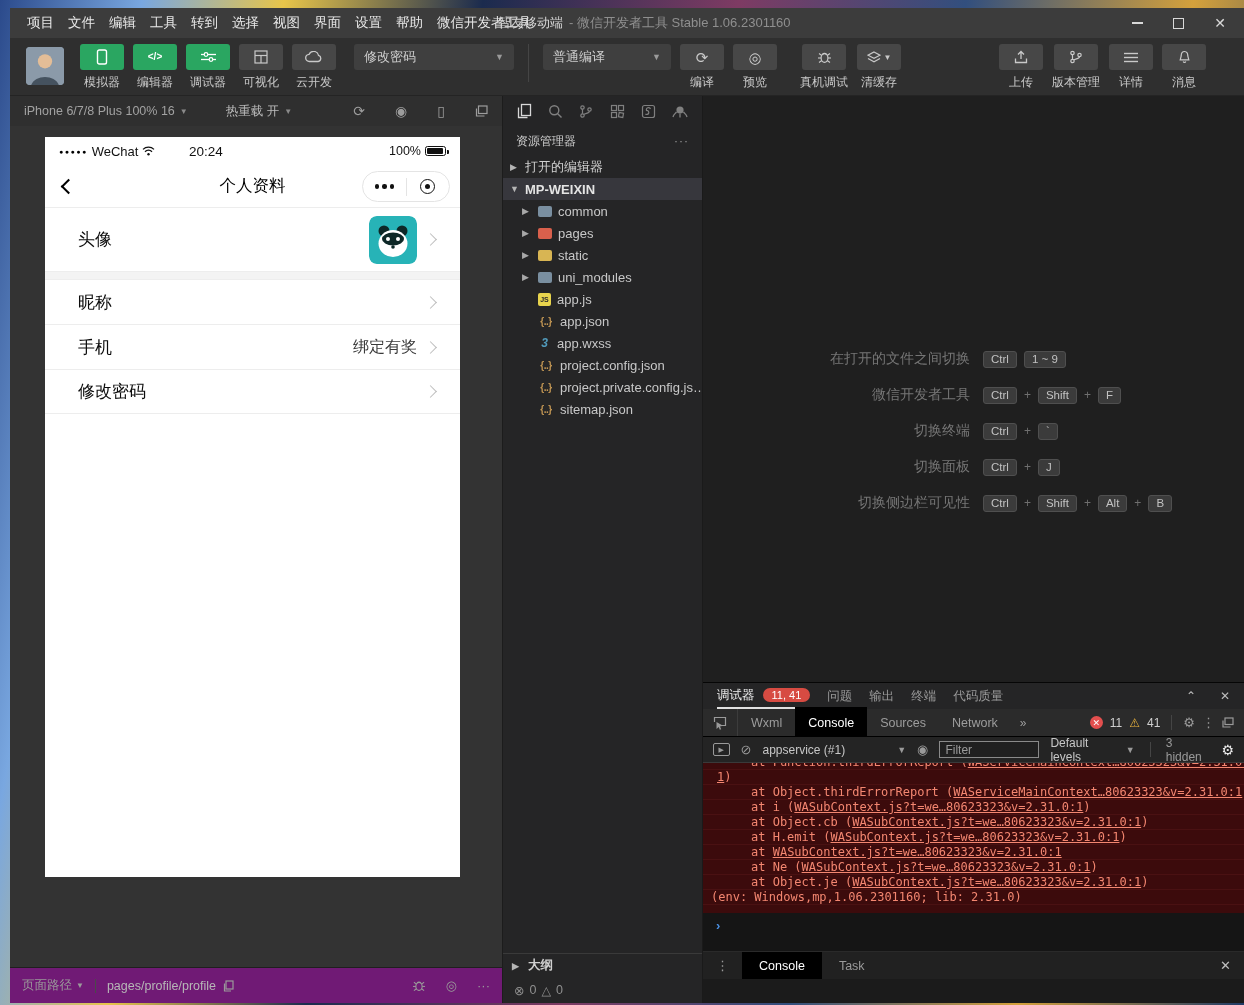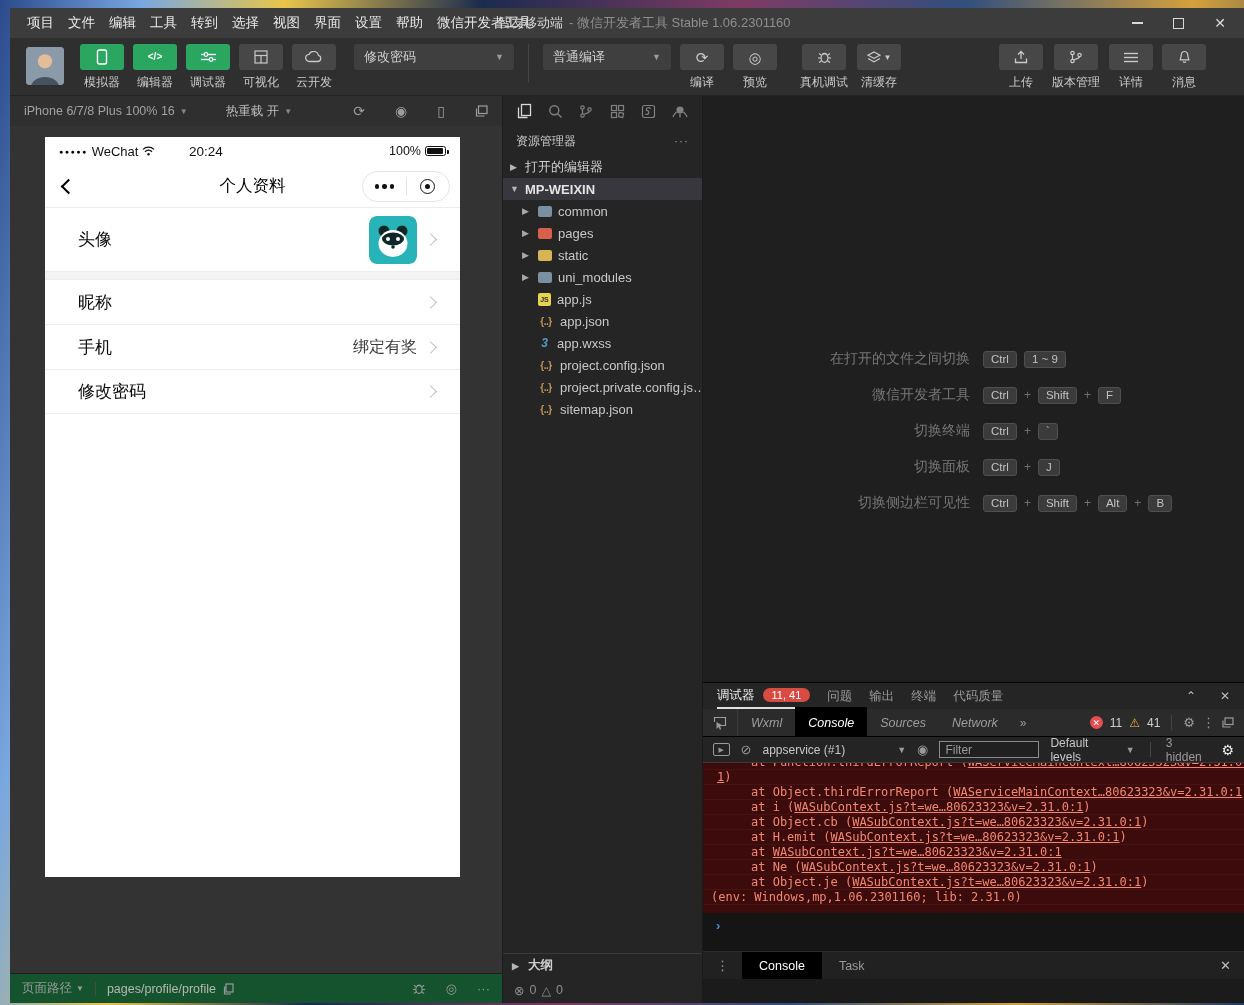--- a/index.html
+++ b/index.html
@@ -38,21 +38,21 @@
   
   .main{flex:1;display:flex;min-height:0;}
 
   
   .sim-col{width:493px;flex:0 0 auto;display:flex;flex-direction:column;border-right:1px solid #1c1c1c;}
   .sim-header{height:30px;background:#2f2f2f;display:flex;align-items:center;font-size:12.5px;color:#a2a2a2;padding:0 14px;flex:0 0 auto;}
   .sim-header .caret{font-size:8px;margin-left:5px;color:#8a8a8a;}
   .hot{margin-left:38px;color:#bdbdbd;}
   .sim-hicons{margin-left:auto;display:flex;gap:30px;color:#9d9d9d;font-size:14px;align-items:center;}
   .sim-body{flex:1;background:#333;position:relative;min-height:0;}
-  .sim-footer{height:30px;background:#14532d;border-top:1px solid #1f1f1f;display:flex;align-items:center;padding:0 12px;font-size:12.5px;color:#9a9a9a;gap:7px;flex:0 0 auto;}
+  .sim-footer{height:36px;background:#701a75;border-top:1px solid #1f1f1f;display:flex;align-items:center;padding:0 12px;font-size:12.5px;color:#9a9a9a;gap:7px;flex:0 0 auto;}
   .sf-div{width:1px;height:14px;background:#4a4a4a;margin:0 4px;}
   .sf-path{color:#b7b7b7;}
   .sf-right{margin-left:auto;display:flex;gap:20px;align-items:center;color:#9a9a9a;font-size:13px;}
 
   
   .phone{position:absolute;left:35px;top:11px;width:415px;height:740px;background:#fff;color:#111;}
   .p-status{height:28px;display:flex;align-items:center;padding:0 14px;font-size:13px;}
   .p-left{display:flex;align-items:center;gap:4px;width:130px;}
   .sig{font-size:7px;letter-spacing:1.5px;color:#000;}
   .p-time{flex:1;font-size:13.5px;}
@@ -113,21 +113,21 @@
   .plus{color:#6f6f6f;font-size:12px;}
 
   
   .debugger{position:absolute;left:0;right:0;bottom:0;height:321px;background:#252526;border-top:1px solid #060606;display:flex;flex-direction:column;}
   .dbg-header{height:26px;display:flex;align-items:center;padding:0 14px;gap:17px;font-size:12.5px;color:#9a9a9a;flex:0 0 auto;}
   .dbg-title-wrap{display:flex;align-items:center;gap:8px;height:100%;border-bottom:2px solid #e0e0e0;color:#f0f0f0;}
   .dbg-badge{background:#d74b42;color:#fff;border-radius:9px;padding:1px 9px;font-size:11px;}
   .dbg-hicons{margin-left:auto;display:flex;gap:24px;color:#bdbdbd;font-size:12px;align-items:center;}
   .dt-tabs{height:28px;background:#2b2b2b;display:flex;align-items:center;font-size:12.5px;color:#9c9c9c;border-bottom:1px solid #000;flex:0 0 auto;}
   .inspect-box{height:100%;display:flex;align-items:center;padding:0 10px;border-right:1px solid #3c3c3c;color:#9a9a9a;}
-  .dt-tab{padding:16px 13px;height:100%;display:flex;align-items:center;font-style:italic;}
+  .dt-tab{padding:16px 13px;height:100%;display:flex;align-items:center;}
   .dt-tab.active{background:#000;color:#fff;}
   .dt-chev{padding:0 9px;font-size:12px;}
   .dt-right{margin-left:auto;display:flex;align-items:center;gap:7px;padding-right:10px;}
   .errdot{width:13px;height:13px;border-radius:50%;background:#e34f4e;color:#fff;font-size:9px;display:flex;align-items:center;justify-content:center;}
   .cnt{color:#cfcfcf;font-size:12px;}
   .warn-tri{color:#f0b73d;font-size:12px;}
   .dt-div{width:1px;height:15px;background:#454545;margin:0 4px;}
   .dt-gear,.dt-kebab,.dt-undock{color:#9a9a9a;font-size:13px;}
   .ct-bar{height:26px;background:#242424;border-bottom:1px solid #3a3a3a;display:flex;align-items:center;gap:11px;padding:0 10px;font-size:12px;color:#c7c7c7;flex:0 0 auto;}
   .ct-ic{color:#9a9a9a;font-size:13px;}

